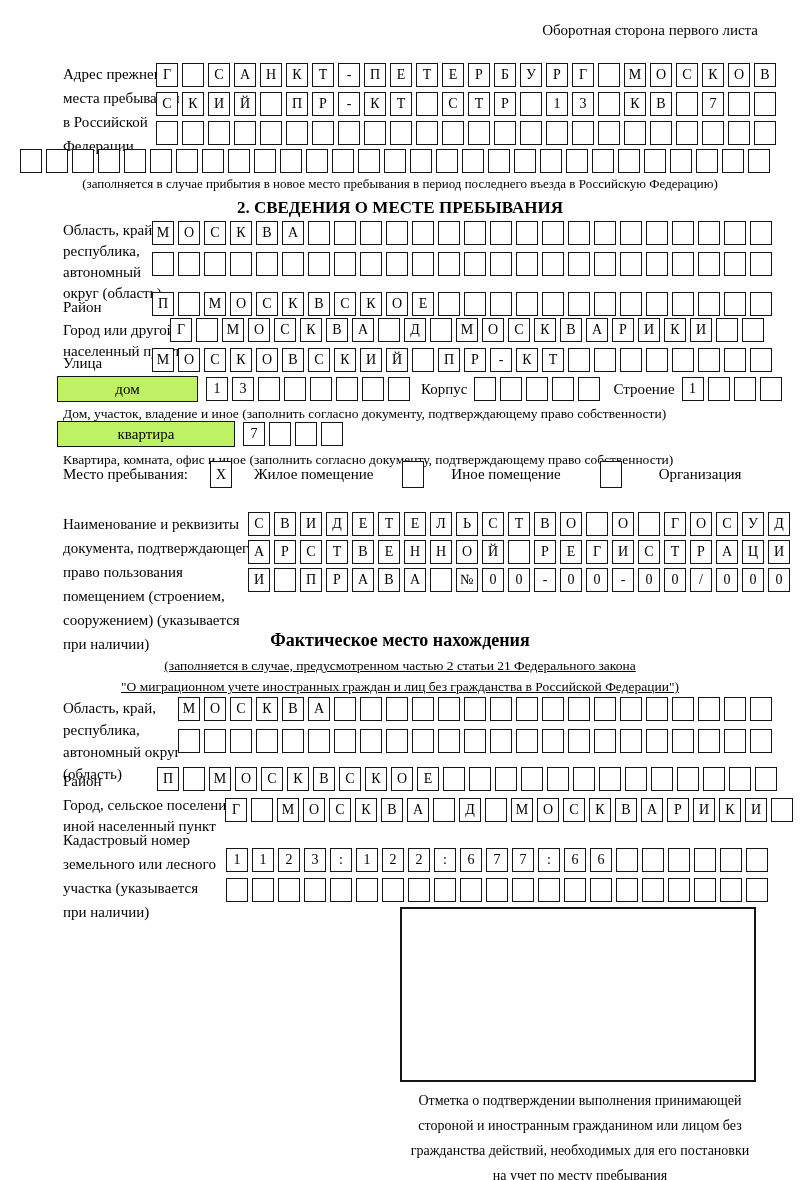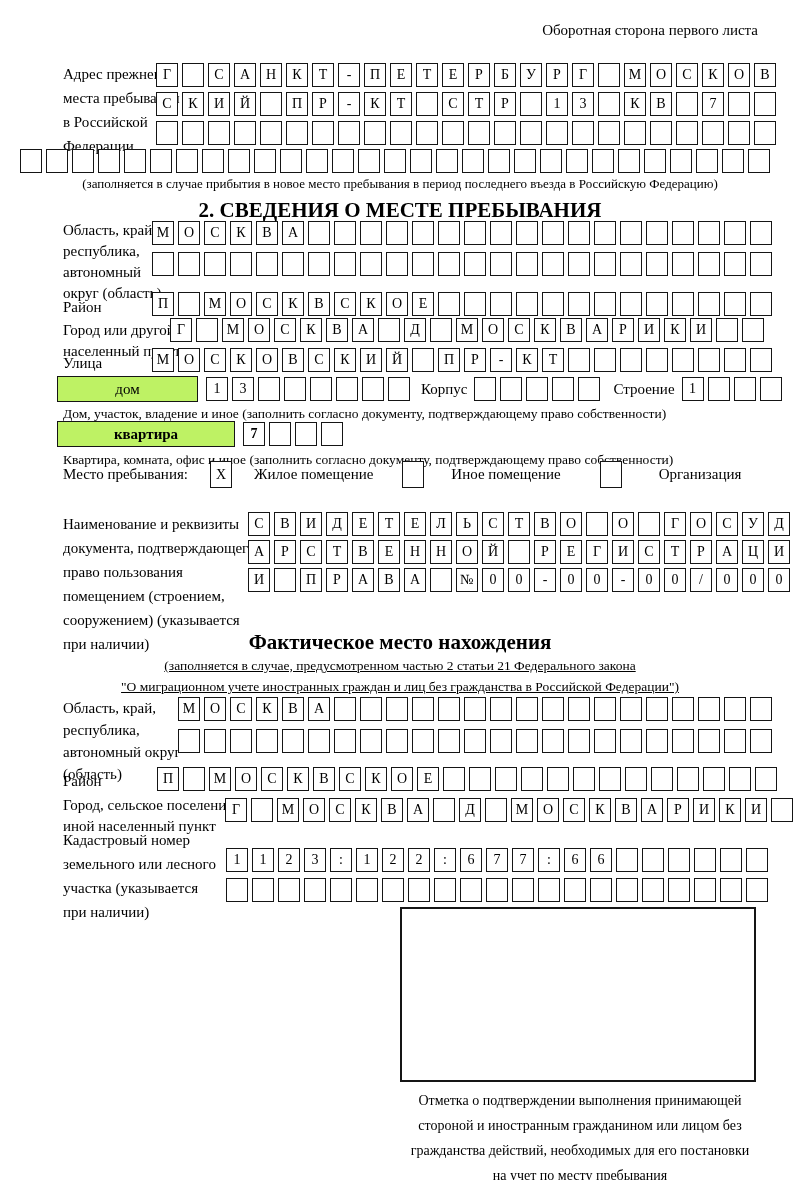--- a/index.html
+++ b/index.html
@@ -11,21 +11,21 @@
   .row{position:absolute;display:flex;gap:4px;}
   .cell{
     flex:0 0 auto;width:22px;height:24px;border:1.5px solid #151515;box-sizing:border-box;
     display:flex;align-items:center;justify-content:center;
     font-size:14px;line-height:1;background:#fff;
   }
   .lbl{position:absolute;font-size:15px;line-height:22px;}
   .lbl24{line-height:24px;}
   .note{position:absolute;font-size:13px;line-height:16px;}
   .center{left:0;width:800px;text-align:center;}
-  .heading{position:absolute;left:0;width:800px;text-align:center;font-weight:bold;font-size:21px;}
+  .heading{position:absolute;left:0;width:800px;text-align:center;font-weight:bold;font-size:17px;}
   .inline-row{position:absolute;display:flex;align-items:center;}
   .widebox{
     border:1.5px solid #151515;height:26px;box-sizing:border-box;background:#bef264;
     display:flex;align-items:center;justify-content:center;font-size:15px;
   }
   .cells-inline{display:flex;gap:4px;}
   .chk{
     flex:0 0 auto;width:22px;height:27px;border:1.5px solid #151515;box-sizing:border-box;
     display:flex;align-items:center;justify-content:center;font-size:14px;background:#fff;
   }
@@ -313,21 +313,21 @@
     <div class="inline-lbl" style="margin:0 7px 0 13px;">Строение</div>
     <div class="cells-inline">
         <span class="cell">1</span>
         <span class="cell"></span>
         <span class="cell"></span>
         <span class="cell"></span>
       </div>
   </div>
   <div class="note" style="left:63px;top:406px;font-size:13.5px;">Дом, участок, владение и иное (заполнить согласно документу, подтверждающему право собственности)</div>
 
-  <div class="inline-row" style="left:57px;top:421px;font-weight:bold;">
+  <div class="inline-row" style="left:57px;top:421px;">
     <div class="widebox" style="width:178px;margin-right:8px;">квартира</div>
     <div class="cells-inline">
         <span class="cell">7</span>
         <span class="cell"></span>
         <span class="cell"></span>
         <span class="cell"></span>
       </div>
   </div>
   <div class="note" style="left:63px;top:452px;font-size:13.5px;">Квартира, комната, офис и иное (заполнить согласно документу, подтверждающему право собственности)</div>
 
@@ -405,21 +405,21 @@
       <span class="cell">0</span>
       <span class="cell">-</span>
       <span class="cell">0</span>
       <span class="cell">0</span>
       <span class="cell">/</span>
       <span class="cell">0</span>
       <span class="cell">0</span>
       <span class="cell">0</span>
     </div>
 
-  <div class="heading" style="top:630px;font-size:21px;">Фактическое место нахождения</div>
+  <div class="heading" style="top:630px;font-size:18px;">Фактическое место нахождения</div>
   <div class="note center" style="top:655px;line-height:21px;font-size:13.5px;text-decoration:underline;">(заполняется в случае, предусмотренном частью 2 статьи 21 Федерального закона<br>"О миграционном учете иностранных граждан и лиц без гражданства в Российской Федерации")</div>
 
   <div class="lbl" style="left:63px;top:697px;">Область, край,<br>республика,<br>автономный округ<br>(область)</div>
   <div class="row" style="left:178px;top:697px;">
       <span class="cell">М</span>
       <span class="cell">О</span>
       <span class="cell">С</span>
       <span class="cell">К</span>
       <span class="cell">В</span>
       <span class="cell">А</span>

